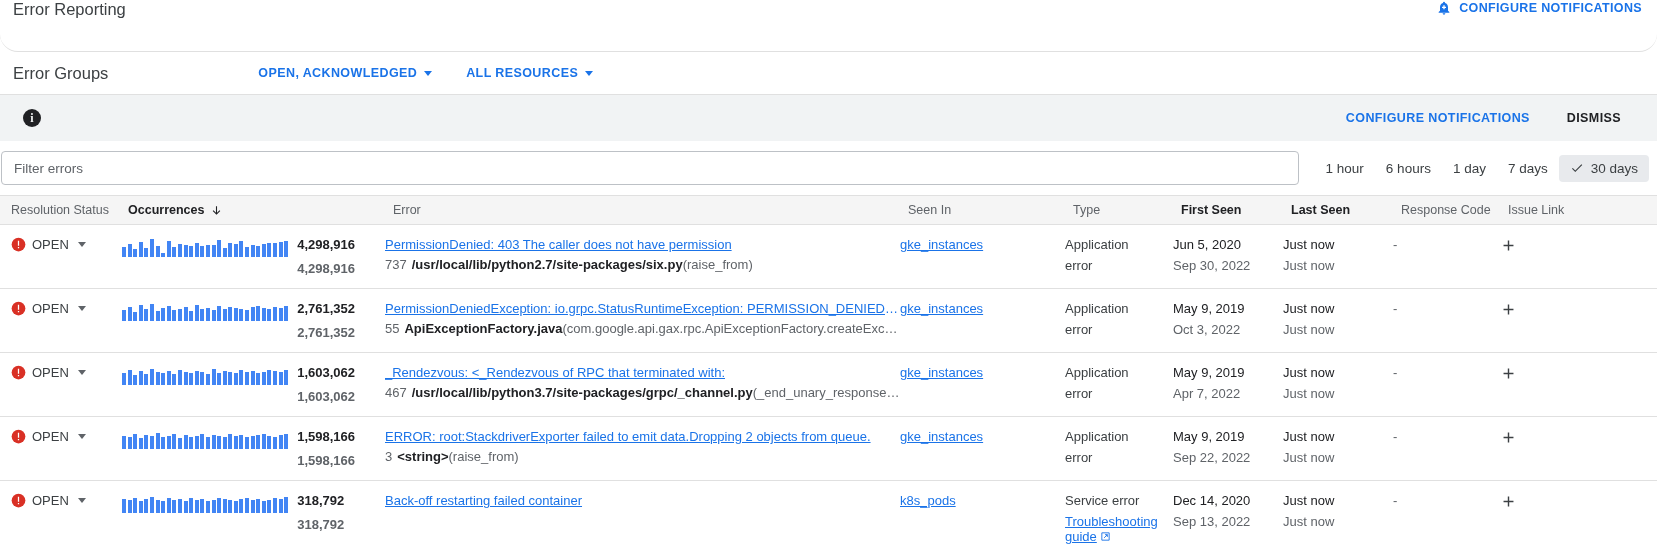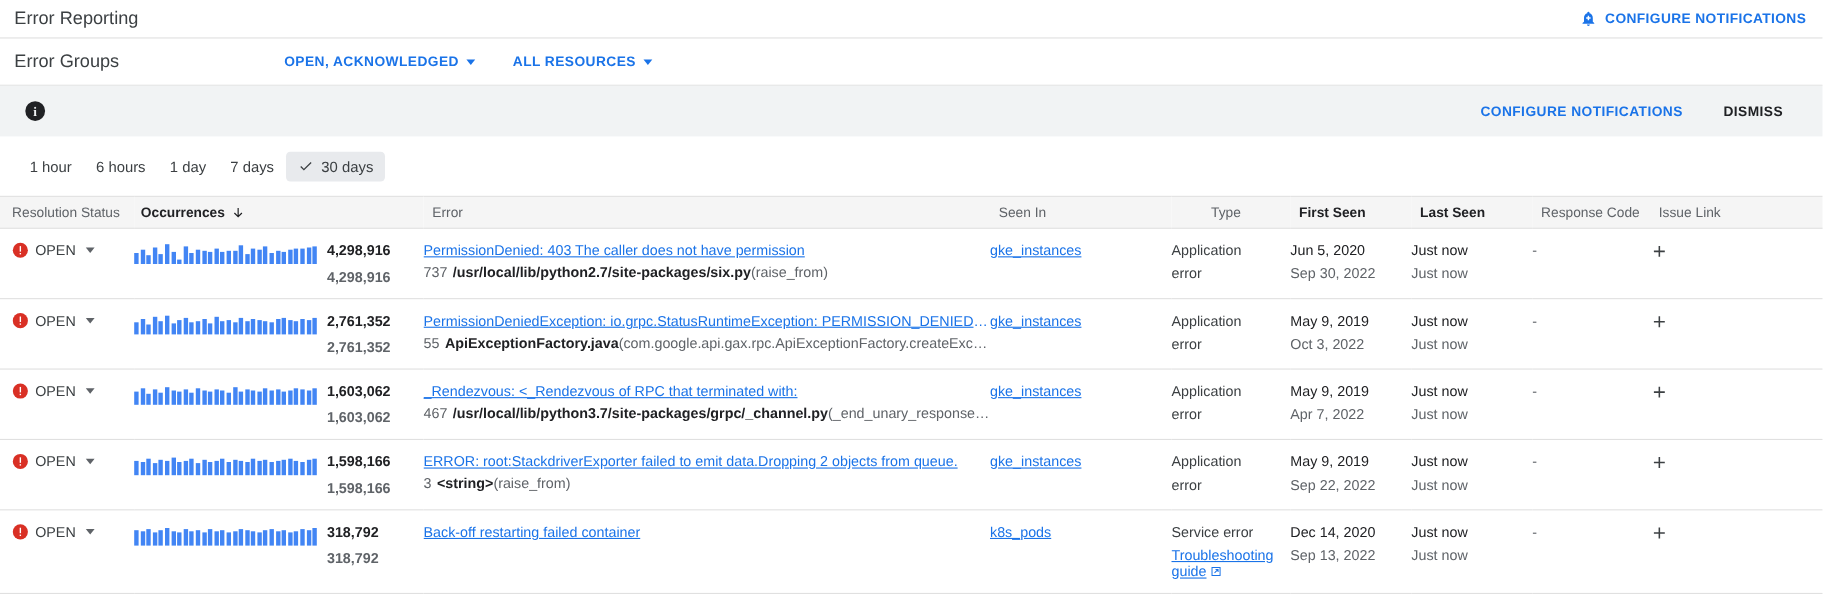--- a/index.html
+++ b/index.html
@@ -6,24 +6,25 @@
   html, body {
     margin: 0; padding: 0;
     background: #ffffff;
     font-family: "Liberation Sans", sans-serif;
     color: #3c4043;
   }
   body { width: 1657px; height: 544px; overflow: hidden; }
 
   
   .titlebar {
-    height: 35px;
-    display: flex; align-items: center; justify-content: space-between;
+    height: 52px;
+    display: flex; align-items: flex-start; justify-content: space-between;
     padding: 0 10px 0 10px;
     border-bottom: 1px solid #e0e0e0;
+    border-radius: 18px;
   }
   .app-title { font-size: 16.5px; color: #3c4043; padding-left: 3px; }
   .configure-top {
     display: flex; align-items: center; gap: 7px;
     color: #1a73e8; font-size: 12.5px; font-weight: bold;
     letter-spacing: .35px; padding-right: 5px; cursor: pointer;
   }
   .bell-plus { width: 16px; height: 16px; display:block; }
 
   
@@ -182,20 +183,21 @@
 
 <div class="banner">
   <div class="info-icon">i</div>
   <div class="banner-actions">
     <span class="banner-link">CONFIGURE NOTIFICATIONS</span>
     <span class="banner-dismiss">DISMISS</span>
   </div>
 </div>
 
 <div class="filterrow">
+  <input class="filter-input" type="text" placeholder="Filter errors" style="">
   <div class="timerange" id="time-ranges">
       <div class="tr-btn"><span>1 hour</span></div>
       <div class="tr-btn"><span>6 hours</span></div>
       <div class="tr-btn"><span>1 day</span></div>
       <div class="tr-btn"><span>7 days</span></div>
       <div class="tr-btn selected">
         <span>
           <svg class="check" viewBox="0 0 24 24" fill="#3c4043">
             <path d="M9 16.2 4.8 12l-1.4 1.4L9 19 21 7l-1.4-1.4z"></path>
           </svg>
@@ -238,21 +240,21 @@
           <div class="th-inner" style="padding-left: 8px;">
             <span>Error</span>
           </div>
         </th>
         <th>
           <div class="th-inner" style="padding-left: 8px;">
             <span>Seen In</span>
           </div>
         </th>
         <th>
-          <div class="th-inner" style="padding-left: 8px; margin-left: 28px;">
+          <div class="th-inner" style="padding-left: 8px;">
             <span>Type</span>
           </div>
         </th>
         <th class="strong">
           <div class="th-inner" style="padding-left: 8px;">
             <span>First Seen</span>
           </div>
         </th>
         <th class="strong">
           <div class="th-inner" style="padding-left: 8px;">

